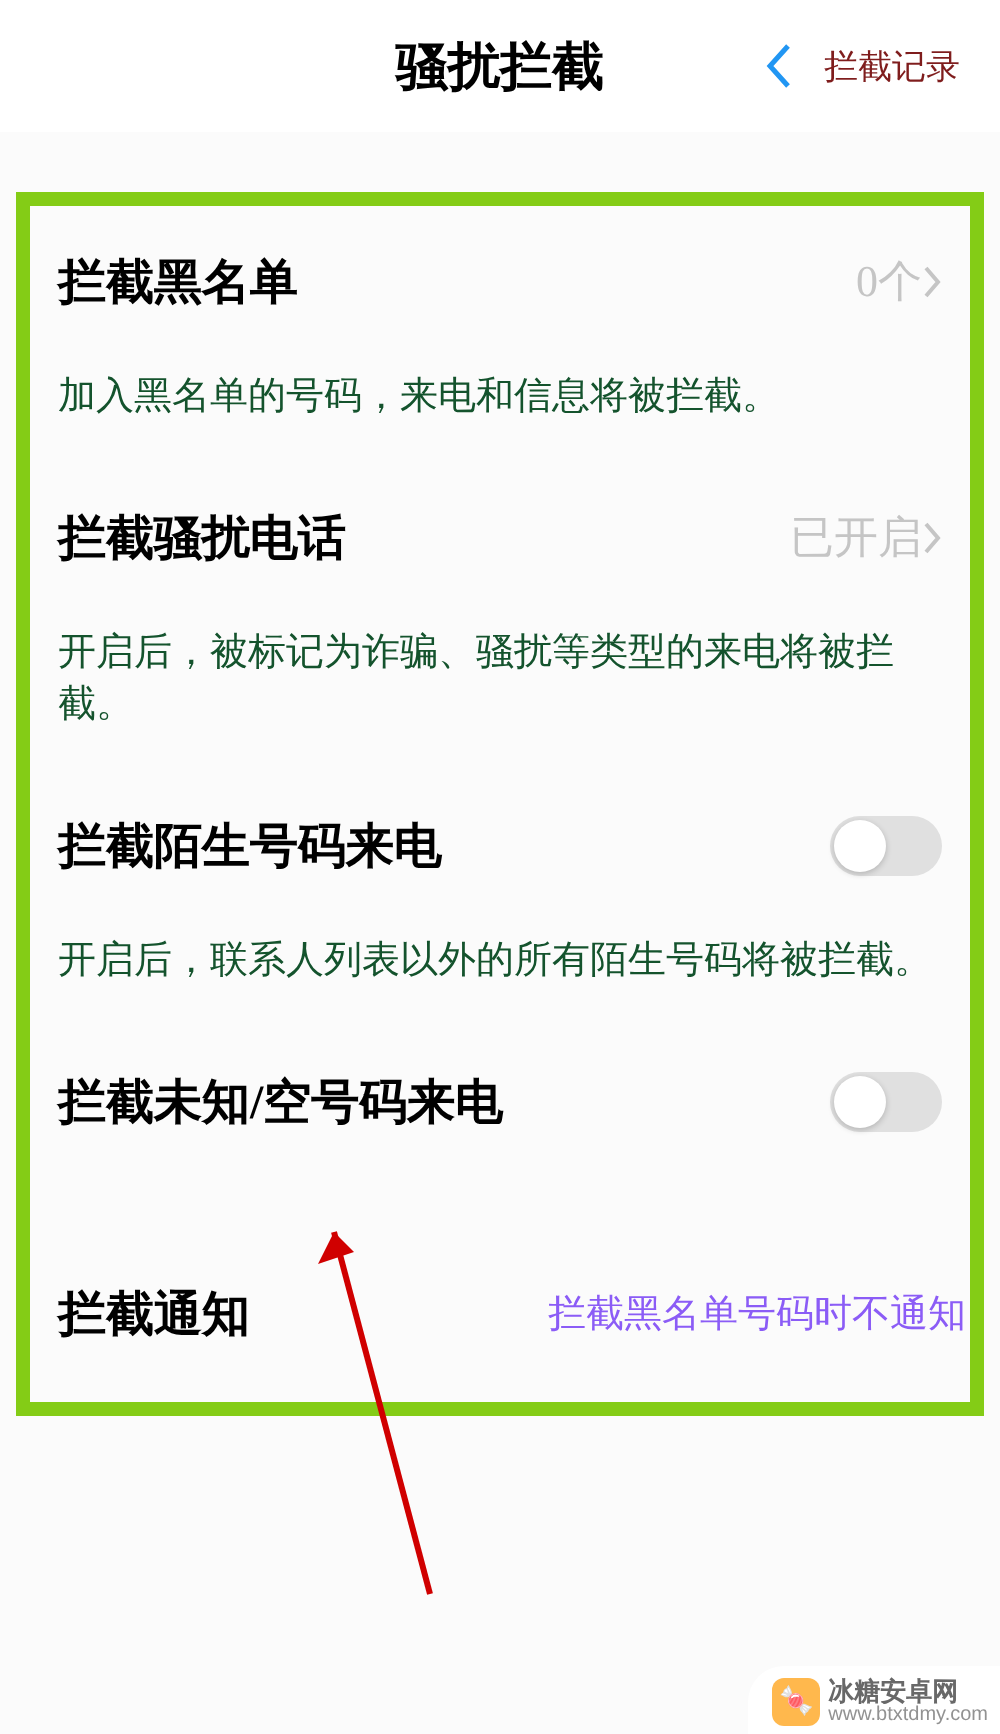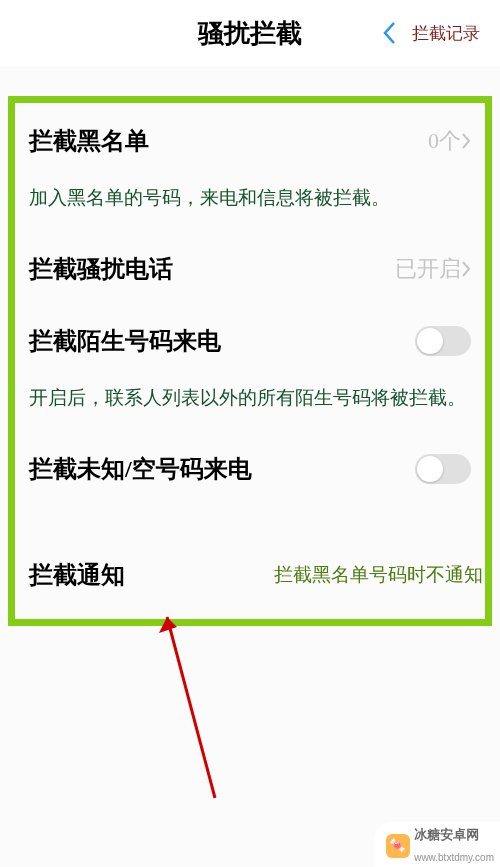--- a/index.html
+++ b/index.html
@@ -104,21 +104,21 @@
       box-shadow: 0 1px 3px rgba(0,0,0,0.2);
     }
     .row-notif {
       display: flex;
       align-items: center;
       justify-content: space-between;
       padding: 28px 2px 28px 14px;
     }
     .notif-value {
       font-size: 19px;
-      color: #4d7c0f;
+      color: #8b5cf6;
     }
     .arrow-annotation {
       position: absolute;
       bottom: 60px;
       left: 155px;
       pointer-events: none;
     }
     .arrow-annotation svg {
       width: 70px;
       height: 200px;
@@ -154,21 +154,21 @@
     }
     .wm-url {
       font-family: Arial, sans-serif;
       font-size: 10px;
       color: #929292;
       line-height: 1;
     }
     .wm-textcol {
       display: flex;
       flex-direction: column;
-      gap: 12px;
+      gap: 1px;
     }
   </style>
 </head>
 <body>
 
 <div class="header">
   <div class="back-icon">
     <svg viewBox="0 0 14 24">
       <polyline points="12,2 3,12 12,22" fill="none" stroke="#2196f3" stroke-width="2.5"></polyline>
     </svg>
@@ -200,20 +200,21 @@
       <div class="row-value">
         <span>已开启</span>
         <span class="chevron">
           <svg viewBox="0 0 10 18">
               <polyline points="2,2 8,9 2,16" fill="none" stroke="#c5c5c5" stroke-width="2"></polyline>
             </svg>
         </span>
       </div>
     </div>
   </div>
+  <div class="row-desc">开启后，被标记为诈骗、骚扰等类型的来电将被拦截。</div>
 
   <div class="row">
     <div class="row-top">
       <div class="row-label">拦截陌生号码来电</div>
       <div class="toggle">
         <div class="toggle-knob"></div>
       </div>
     </div>
   </div>
   <div class="row-desc">开启后，联系人列表以外的所有陌生号码将被拦截。</div>

